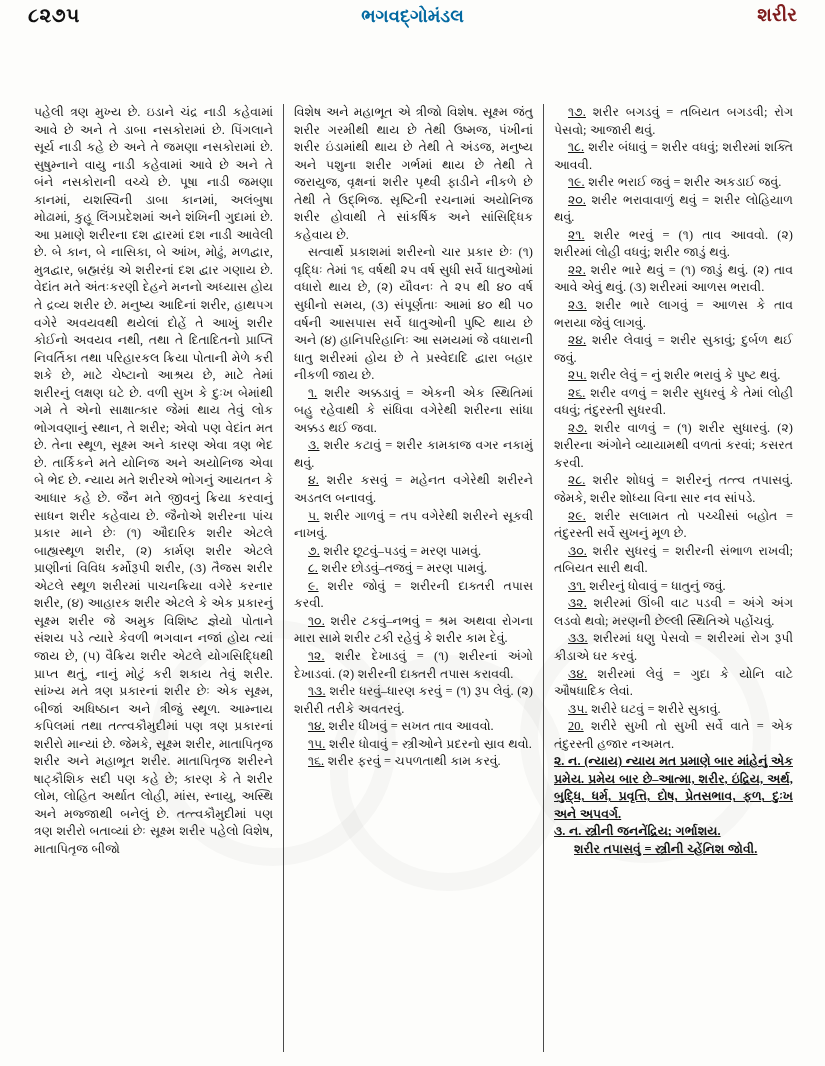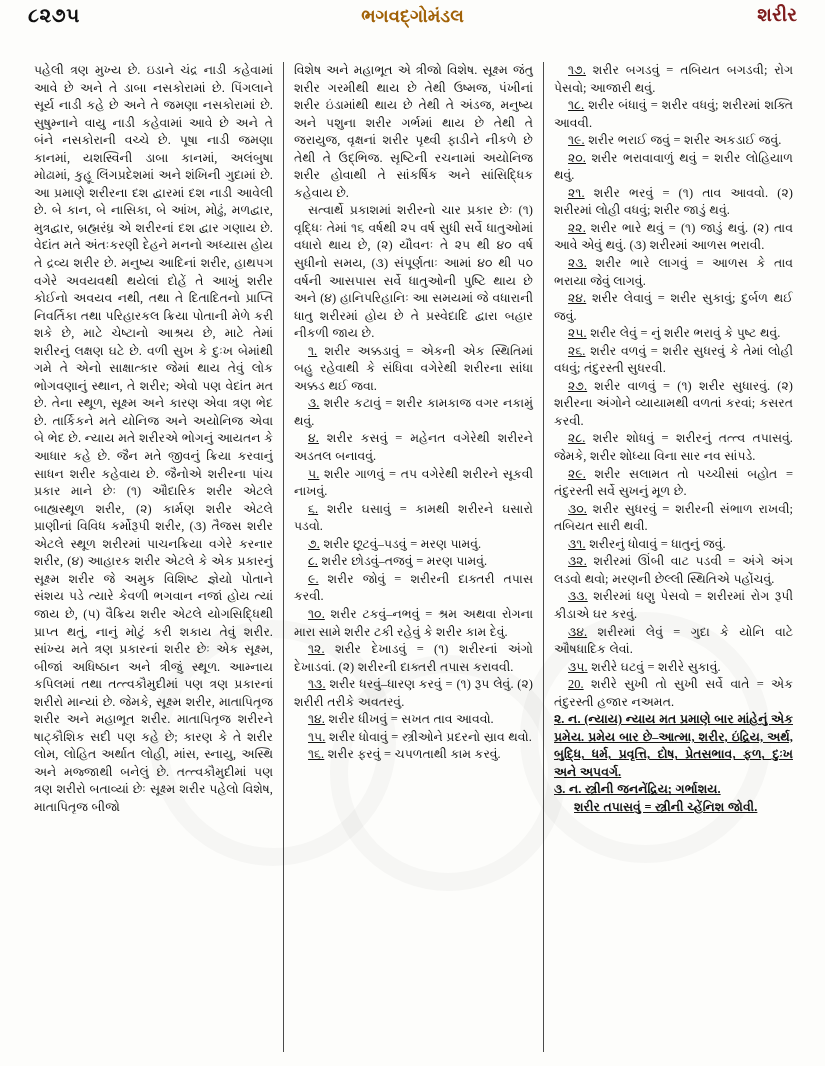--- a/index.html
+++ b/index.html
@@ -47,21 +47,21 @@
     font-family: "Liberation Serif", "DejaVu Serif", serif;
     font-weight: 700;
     font-size: 20px;
     letter-spacing: 0.5px;
     color: #101010;
   }
   .runhead-center {
     font-family: "Liberation Serif", "DejaVu Serif", serif;
     font-weight: 700;
     font-size: 18px;
-    color: #a16207;
+    color: #0369a1;
     position: absolute;
     left: 50%;
     transform: translateX(-50%);
     top: 2px;
     white-space: nowrap;
   }
   .runhead-right {
     font-family: "Liberation Serif", "DejaVu Serif", serif;
     font-weight: 700;
     font-size: 19px;
@@ -77,20 +77,21 @@
     bottom: 14px;
     display: flex;
     gap: 0;
   }
   .col {
     flex: 1 1 0;
     position: relative;
     padding: 0 10px;
     box-sizing: border-box;
     overflow: hidden;
+    margin-top: 42px;
   }
   .col + .col { border-left: 1px solid #4a4a4a; }
 
   .col p {
     margin: 0;
     font-family: "Liberation Serif", "DejaVu Serif", serif;
     font-size: 12.4px;
     line-height: 17.55px;
     text-align: justify;
     text-justify: inter-word;
@@ -145,21 +146,20 @@
     </div>
 
     <div class="col">
       <p>વિશેષ અને મહાભૂત એ ત્રીજો વિશેષ. સૂક્ષ્મ જંતુ શરીર ગરમીથી થાય છે તેથી ઉષ્મજ, પંખીનાં શરીર ઇંડામાંથી થાય છે તેથી તે અંડજ, મનુષ્ય અને પશુના શરીર ગર્ભમાં થાય છે તેથી તે જરાયુજ, વૃક્ષનાં શરીર પૃથ્વી ફાડીને નીકળે છે તેથી તે ઉદ્‌ભિજ. સૃષ્ટિની રચનામાં અયોનિજ શરીર હોવાથી તે સાંકર્ષિક અને સાંસિદ્ધિક કહેવાય છે.</p>
       <p class="ind">સત્વાર્થે પ્રકાશમાં શરીરનો ચાર પ્રકાર છેઃ (૧) વૃદ્ધિઃ તેમાં ૧૬ વર્ષથી ૨૫ વર્ષ સુધી સર્વે ધાતુઓમાં વધારો થાય છે, (૨) યૌવનઃ તે ૨૫ થી ૪૦ વર્ષ સુધીનો સમય, (૩) સંપૂર્ણતાઃ આમાં ૪૦ થી ૫૦ વર્ષની આસપાસ સર્વે ધાતુઓની પુષ્ટિ થાય છે અને (૪) હાનિપરિહાનિઃ આ સમયમાં જે વધારાની ધાતુ શરીરમાં હોય છે તે પ્રસ્વેદાદિ દ્વારા બહાર નીકળી જાય છે.</p>
       <div>
         <p class="entry"><span class="num">૧.</span> <span>શરીર અક્કડાવું = એકની એક સ્થિતિમાં બહુ રહેવાથી કે સંધિવા વગેરેથી શરીરના સાંધા અક્કડ થઈ જવા.</span></p>
         <p class="entry"><span class="num">૩.</span> <span>શરીર કટાવું = શરીર કામકાજ વગર નકામું થવું.</span></p>
         <p class="entry"><span class="num">૪.</span> <span>શરીર કસવું = મહેનત વગેરેથી શરીરને અડતલ બનાવવું.</span></p>
         <p class="entry"><span class="num">૫.</span> <span>શરીર ગાળવું = તપ વગેરેથી શરીરને સૂકવી નાખવું.</span></p>
-        <p class="entry"><span class="num">૬.</span> <span>શરીર ઘસાવું = કામથી શરીરને ઘસારો પડવો.</span></p>
         <p class="entry"><span class="num">૭.</span> <span>શરીર છૂટવું–પડવું = મરણ પામવું.</span></p>
         <p class="entry"><span class="num">૮.</span> <span>શરીર છોડવું–તજવું = મરણ પામવું.</span></p>
         <p class="entry"><span class="num">૯.</span> <span>શરીર જોવું = શરીરની દાક્તરી તપાસ કરવી.</span></p>
         <p class="entry"><span class="num">૧૦.</span> <span>શરીર ટકવું–નભવું = શ્રમ અથવા રોગના મારા સામે શરીર ટકી રહેવું કે શરીર કામ દેવું.</span></p>
         <p class="entry"><span class="num">૧૨.</span> <span>શરીર દેખાડવું = (૧) શરીરનાં અંગો દેખાડવાં. (૨) શરીરની દાક્તરી તપાસ કરાવવી.</span></p>
         <p class="entry"><span class="num">૧૩.</span> <span>શરીર ધરવું–ધારણ કરવું = (૧) રૂપ લેવું. (૨) શરીરી તરીકે અવતરવું.</span></p>
         <p class="entry"><span class="num">૧૪.</span> <span>શરીર ધીખવું = સખત તાવ આવવો.</span></p>
         <p class="entry"><span class="num">૧૫.</span> <span>શરીર ધોવાવું = સ્ત્રીઓને પ્રદરનો સ્રાવ થવો.</span></p>
         <p class="entry"><span class="num">૧૬.</span> <span>શરીર ફરવું = ચપળતાથી કામ કરવું.</span></p>
       </div>

